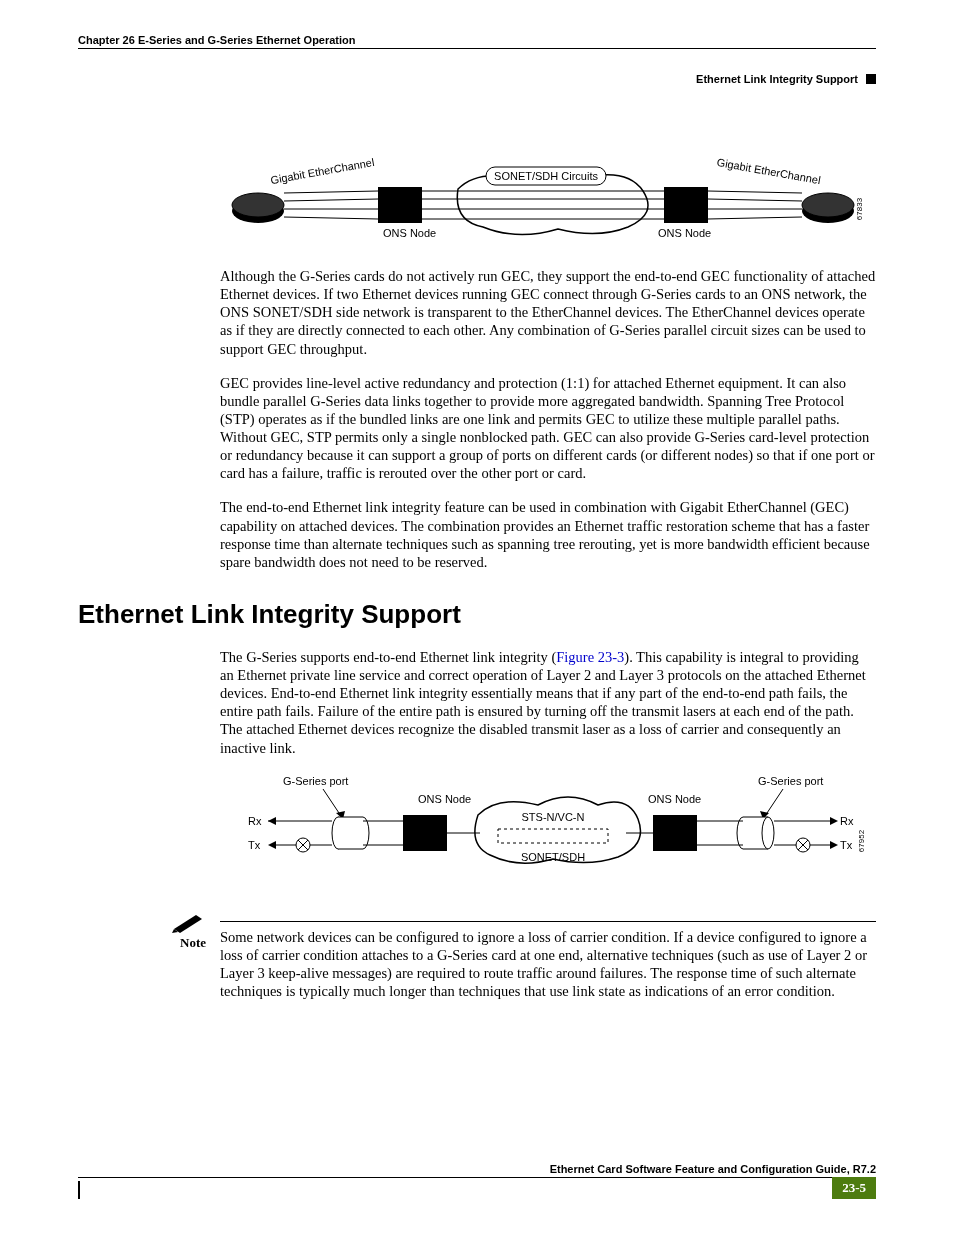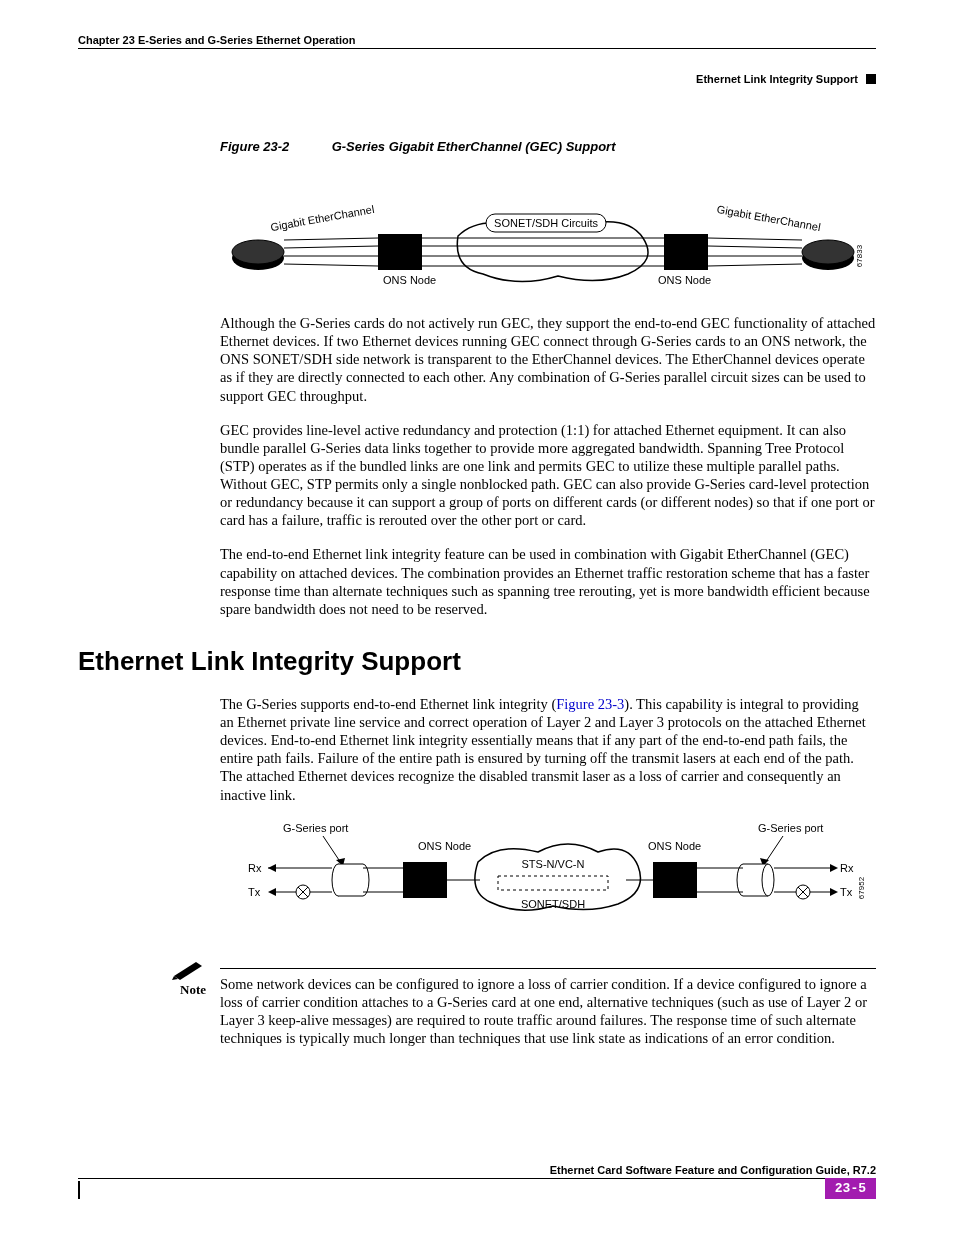--- a/index.html
+++ b/index.html
@@ -120,57 +120,53 @@
     margin-top: -1px;
   }
   .footer-title {
     font-family: Arial, Helvetica, sans-serif;
     font-weight: bold;
     font-size: 11px;
     text-align: right;
     margin-bottom: 2px;
   }
   .page-num-box {
-    background: #a21caf;
+    background: #4d7c0f;
     color: #fff;
-    font-family: Liberation Mono, monospace;
+    font-family: Liberation Serif, serif;
     font-weight: bold;
     font-size: 13px;
     padding: 3px 10px;
   }
   .footer-left-tick {
     position: absolute;
     left: 0;
     bottom: 0;
     width: 2px;
     height: 18px;
     background: #000;
   }
   svg text { font-family: Arial, Helvetica, sans-serif; }
 </style>
 </head>
 <body>
 
 <div class="page">
 
   <div class="header-row">
-    <div class="header-left">Chapter 23    E-Series and G-Series Ethernet Operation</div>
+    <div class="header-left">Chapter 26    E-Series and G-Series Ethernet Operation</div>
   </div>
   <hr class="hr-top">
   <div class="header-right-wrap">
     <span class="header-right">Ethernet Link Integrity Support</span>
     <span class="marker"></span>
   </div>
 
   <div class="content">
 
-    <div class="fig-caption">
-      <span class="fig-num">Figure 23-2</span>
-      <span>G-Series Gigabit EtherChannel (GEC) Support</span>
-    </div>
 
     <svg class="diagram1" width="640" height="110" viewBox="0 0 640 110">
 
       <ellipse cx="30" cy="72" rx="26" ry="12" fill="#000"></ellipse>
       <ellipse cx="30" cy="66" rx="26" ry="12" fill="#333" stroke="#000"></ellipse>
 
       <rect x="150" y="48" width="44" height="36" fill="#000"></rect>
 
       <path d="M230 50 Q250 30 290 40 Q320 20 360 38 Q400 30 415 52 Q430 75 400 88 Q370 100 330 90 Q290 102 255 88 Q225 82 230 50 Z" fill="#fff" stroke="#000" stroke-width="1.5"></path>
 

